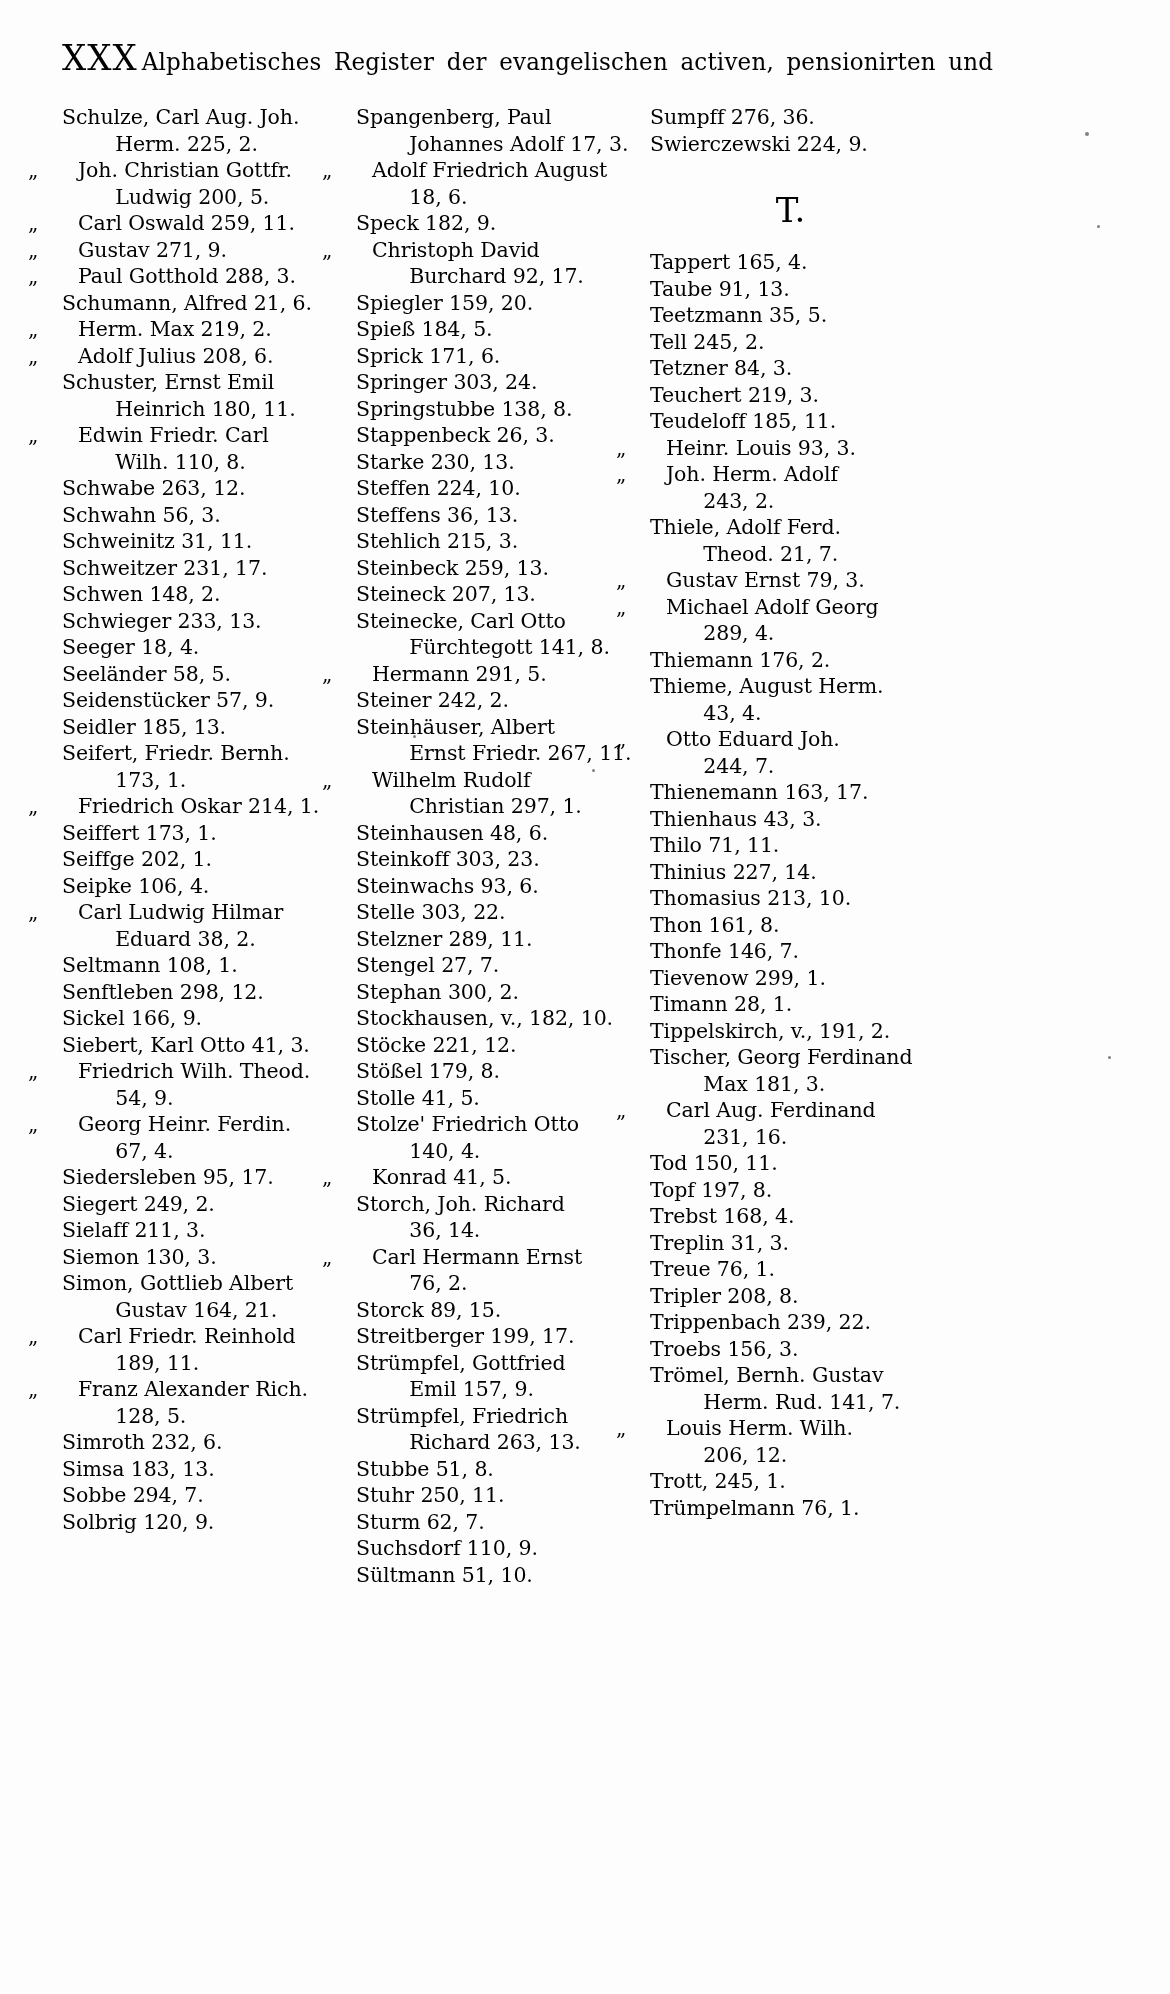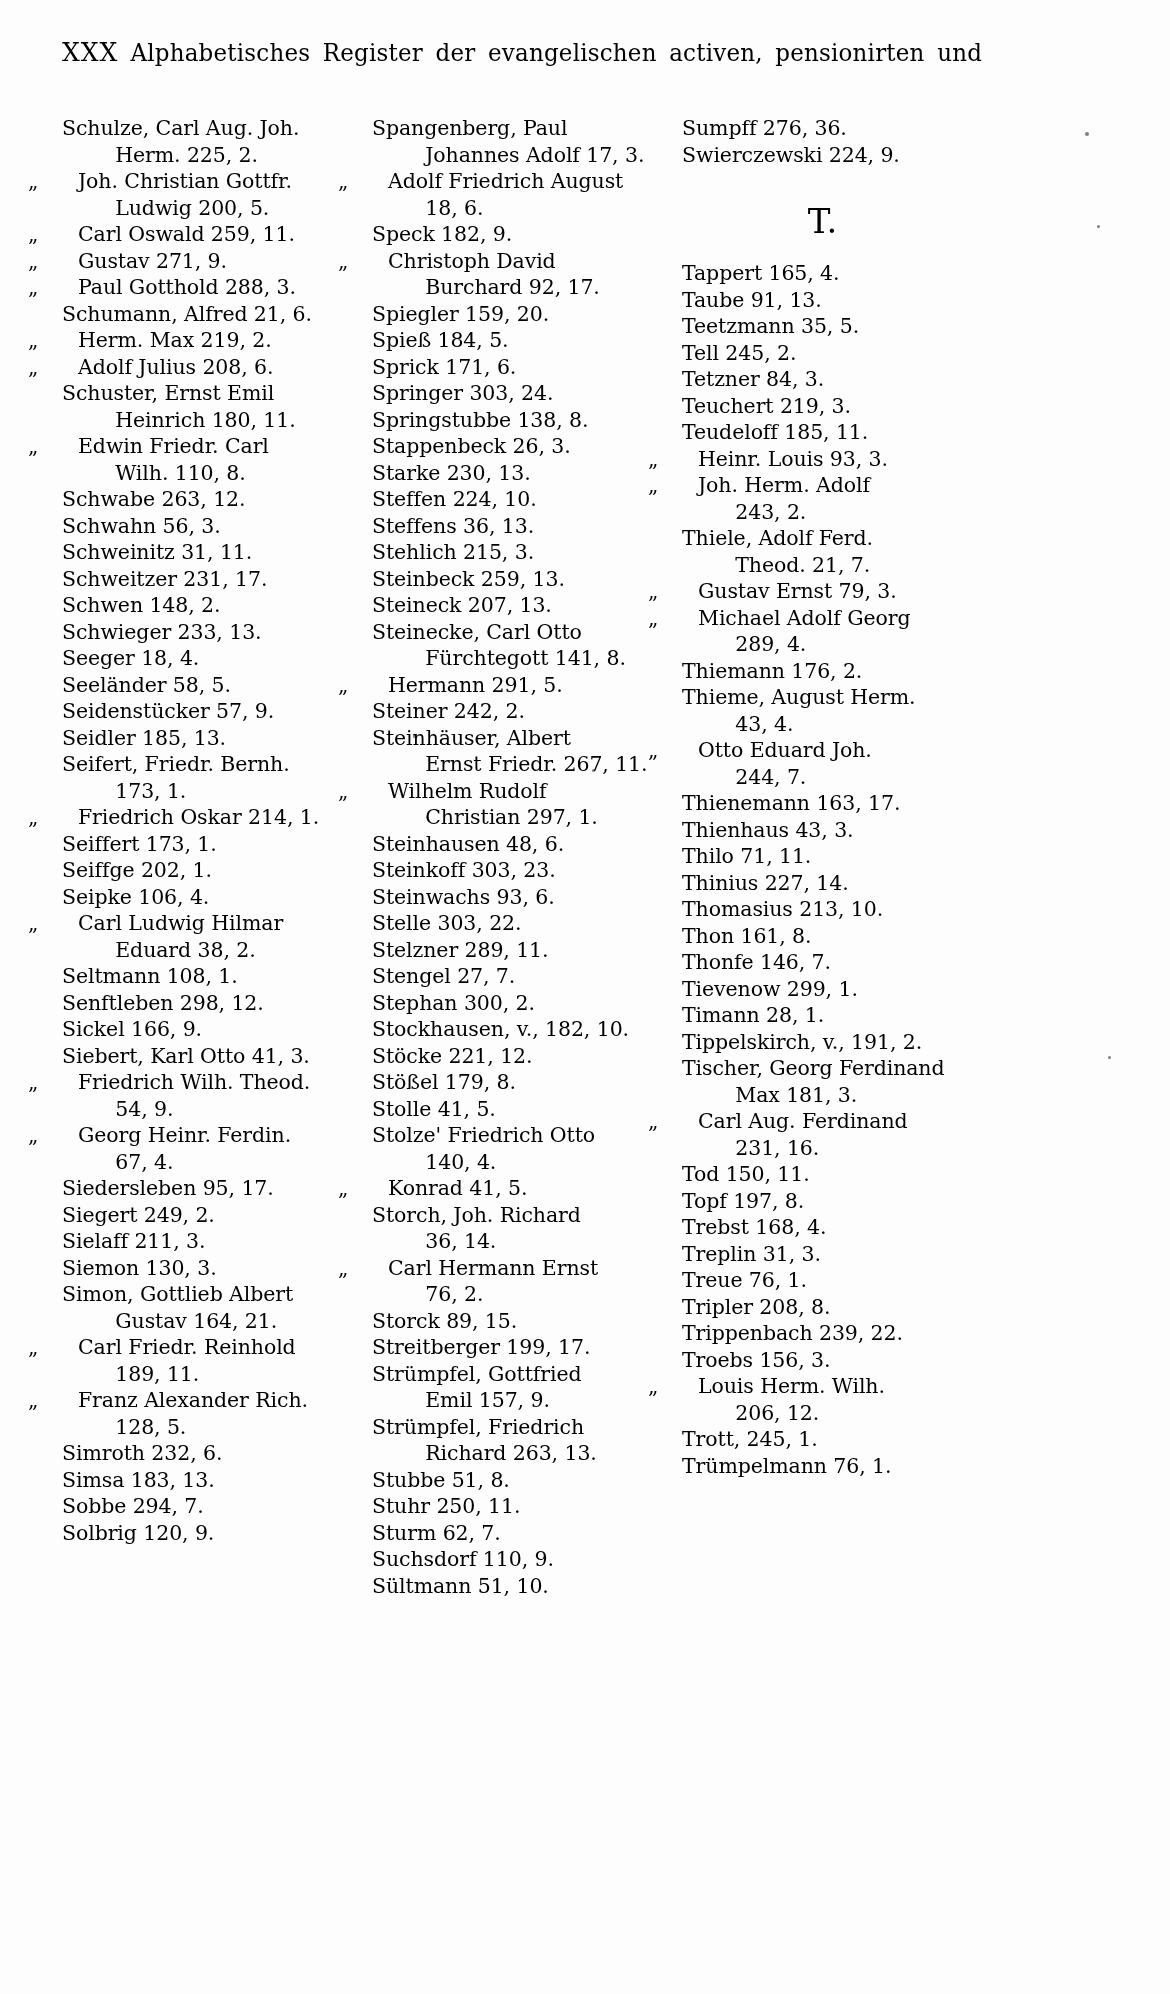--- a/index.html
+++ b/index.html
@@ -30,45 +30,45 @@
     left: 62px;
     right: 52px;
     height: 40px;
     display: flex;
     align-items: baseline;
     white-space: nowrap;
     overflow: hidden;
   }
   .folio {
     font-family: "DejaVu Serif", serif;
-    font-size: 25px;
+    font-size: 34px;
     letter-spacing: 1px;
     font-weight: 400;
-    margin-right: 12px;
+    margin-right: 4px;
     transform: scaleY(1.02);
   }
   .head-title {
     font-family: "DejaVu Serif", serif;
     font-size: 23px;
     letter-spacing: 0.2px;
     word-spacing: 5px;
     font-weight: 400;
     font-style: normal;
     transform: scaleY(1.04);
   }
 
   
   .columns {
     position: absolute;
-    top: 115px;
+    top: 104px;
     left: 62px;
     width: 1058px;
     height: 1830px;
     display: flex;
-    gap: 16px;
+    gap: 0;
   }
   .col {
     width: 282px;
     margin-right: 12px;
     position: relative;
   }
   .col:last-child { margin-right: 0; }
 
   .entry {
     font-size: 20.5px;
@@ -275,20 +275,22 @@
         <p class="entry cont"><span class="ditto">„</span><span>Carl Aug. Ferdinand
    231, 16.</span></p>
         <p class="entry"><span>Tod 150, 11.</span></p>
         <p class="entry"><span>Topf 197, 8.</span></p>
         <p class="entry"><span>Trebst 168, 4.</span></p>
         <p class="entry"><span>Treplin 31, 3.</span></p>
         <p class="entry"><span>Treue 76, 1.</span></p>
         <p class="entry"><span>Tripler 208, 8.</span></p>
         <p class="entry"><span>Trippenbach 239, 22.</span></p>
         <p class="entry"><span>Troebs 156, 3.</span></p>
+        <p class="entry"><span>Trömel, Bernh. Gustav
+   Herm. Rud. 141, 7.</span></p>
         <p class="entry cont"><span class="ditto">„</span><span>Louis Herm. Wilh.
    206, 12.</span></p>
         <p class="entry"><span>Trott, 245, 1.</span></p>
         <p class="entry"><span>Trümpelmann 76, 1.</span></p>
       </div>
   </div>
 
   <div class="speck" style="left:1085px; top:132px; width:4px; height:4px;"></div>
   <div class="speck" style="left:1097px; top:225px; width:3px; height:3px;"></div>
   <div class="speck" style="left:413px; top:735px; width:3px; height:3px;"></div>

